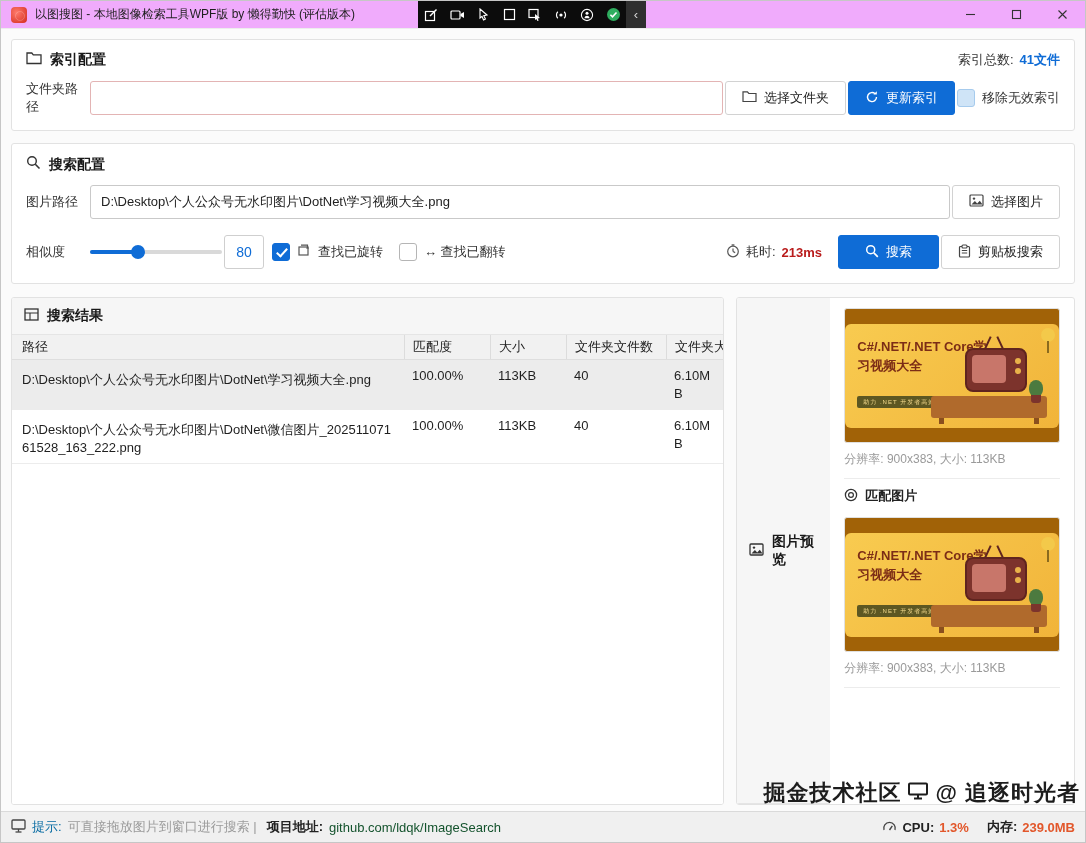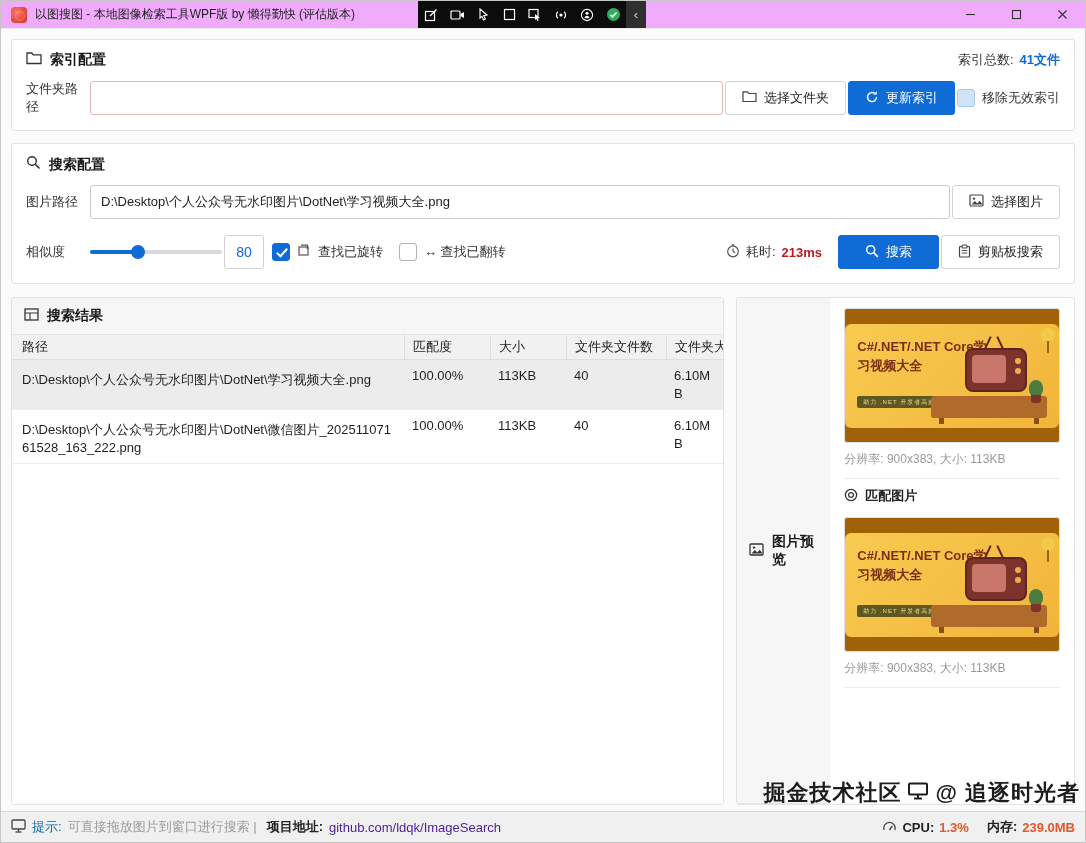--- a/index.html
+++ b/index.html
@@ -88,21 +88,21 @@
   .plant::after { content:""; position:absolute; left:2px; bottom:-7px; width:10px; height:8px; background:#7c332c; border-radius:0 0 3px 3px; }
   .lamp { position: absolute; right: 4px; top: 4px; width: 14px; height: 14px; border-radius: 50%; background: #f3c94a; }
   .lamp::after { content:""; position:absolute; left:6px; top:13px; width:2px; height:12px; background:#8a6a1e; }
 
   
   .statusbar { position: absolute; left: 0; right: 0; bottom: 0; height: 31px; background: #f0f0f0; border-top: 1px solid #dadada; display: flex; align-items: center; padding: 0 10px; font-size: 13px; }
   .status-left { display: flex; align-items: center; gap: 6px; white-space: nowrap; }
   .tip-label { color: #0369a1; font-weight: normal; }
   .tip-text { color: #9b9b9b; }
   .proj-label { color: #222; font-weight: bold; margin-left: 4px; }
-  .proj-link { color: #4c1d95; text-decoration: none; }
+  .proj-link { color: #14532d; text-decoration: none; }
   .status-right { margin-left: auto; display: flex; align-items: center; gap: 5px; white-space: nowrap; }
   .metric-label { color: #222; font-weight: bold; }
   .metric-value { color: #e2572b; font-weight: bold; }
   .metric-gap { width: 8px; }
 
   .watermark { position: absolute; right: 5px; bottom: 34px; display: flex; align-items: center; gap: 7px; font-size: 22px; font-weight: bold; color: #1d1d1d; letter-spacing: 1px; }
 </style>
 </head>
 <body>
 

